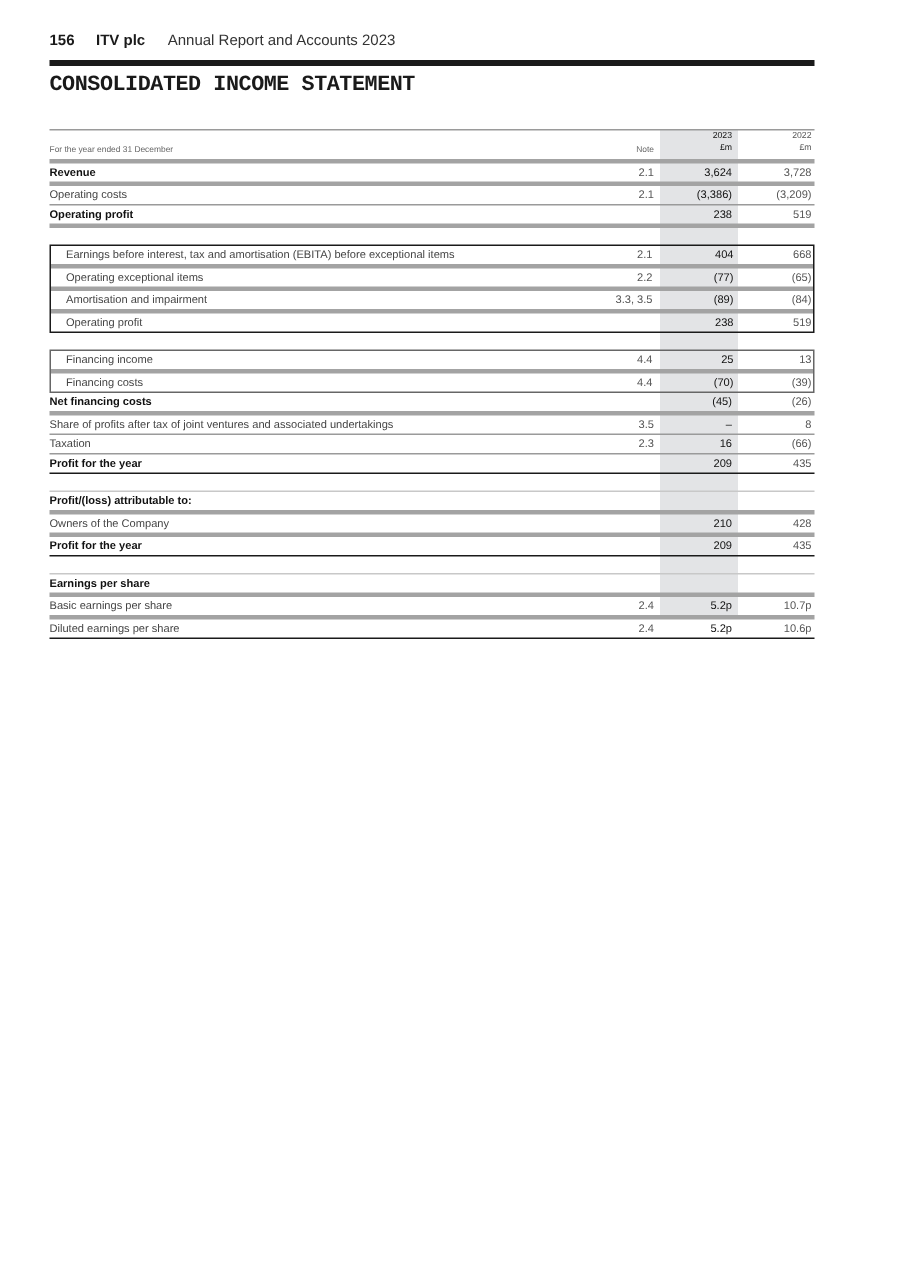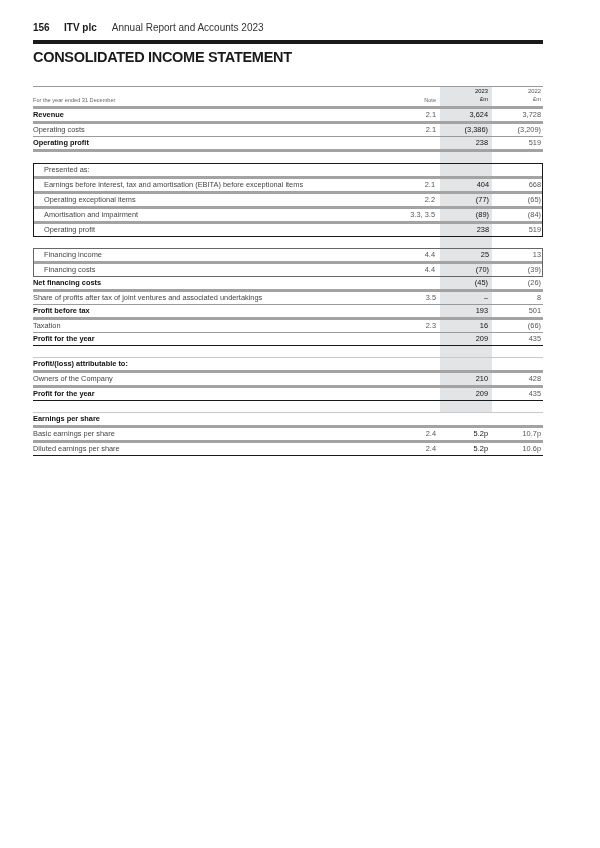--- a/index.html
+++ b/index.html
@@ -7,21 +7,21 @@
          font-family:"Liberation Sans", "DejaVu Sans", sans-serif; color:#1a1a1a; }
 
   .page-header { position:absolute; left:33px; top:22px; font-size:10px; display:flex; align-items:baseline; }
   .page-num { font-weight:bold; width:31px; }
   .company { font-weight:bold; margin-right:15px; }
   .report { color:#333; }
 
   .top-bar { position:absolute; left:33px; top:40px; width:510px; height:4px; background:#1a1a1a; }
 
   .title { position:absolute; left:33px; top:49px; font-size:14.5px; font-weight:900;
-           letter-spacing:-0.3px; font-family:Liberation Sans, sans-serif; }
+           letter-spacing:-0.3px; font-family:Liberation Mono, monospace; }
 
   .gray-col { position:absolute; left:440px; top:86px; width:52px; height:326px; background:#e3e4e6; z-index:0; }
 
   .table { position:absolute; left:33px; top:86px; width:510px; z-index:1; }
   .table-top-rule { height:0; border-top:1.5px solid #9a9a9a; }
 
   .row { position:relative; height:12px; border-bottom:3px solid #a3a3a3; font-size:7.4px; line-height:12px; box-sizing:content-box; }
   .row .label { position:absolute; left:0; top:0; white-space:nowrap; color:#444; }
   .row .note { position:absolute; right:107px; top:0; width:60px; text-align:right; color:#555; }
   .row .v2023 { position:absolute; left:407px; width:48px; top:0; text-align:right; font-weight:normal; color:#111; }
@@ -91,23 +91,20 @@
     <span class="label">Operating profit</span>
     <span class="note"></span>
     <span class="v2023">238</span>
     <span class="v2022">519</span>
   </div>
 
   <div class="spacer none"></div>
 
   <div class="box">
     <div class="row">
-      <span class="label">Presented as:</span>
-    </div>
-    <div class="row">
       <span class="label">Earnings before interest, tax and amortisation (EBITA) before exceptional items</span>
       <span class="note">2.1</span>
       <span class="v2023">404</span>
       <span class="v2022">668</span>
     </div>
     <div class="row">
       <span class="label">Operating exceptional items</span>
       <span class="note">2.2</span>
       <span class="v2023">(77)</span>
       <span class="v2022">(65)</span>
@@ -148,26 +145,20 @@
     <span class="note"></span>
     <span class="v2023">(45)</span>
     <span class="v2022">(26)</span>
   </div>
   <div class="row" style="border-bottom:1.5px solid #9a9a9a">
     <span class="label">Share of profits after tax of joint ventures and associated undertakings</span>
     <span class="note">3.5</span>
     <span class="v2023">–</span>
     <span class="v2022">8</span>
   </div>
-  <div class="row bold">
-    <span class="label">Profit before tax</span>
-    <span class="note"></span>
-    <span class="v2023">193</span>
-    <span class="v2022">501</span>
-  </div>
   <div class="row" style="border-bottom:1.5px solid #9a9a9a">
     <span class="label">Taxation</span>
     <span class="note">2.3</span>
     <span class="v2023">16</span>
     <span class="v2022">(66)</span>
   </div>
   <div class="row bold thick">
     <span class="label">Profit for the year</span>
     <span class="note"></span>
     <span class="v2023">209</span>

